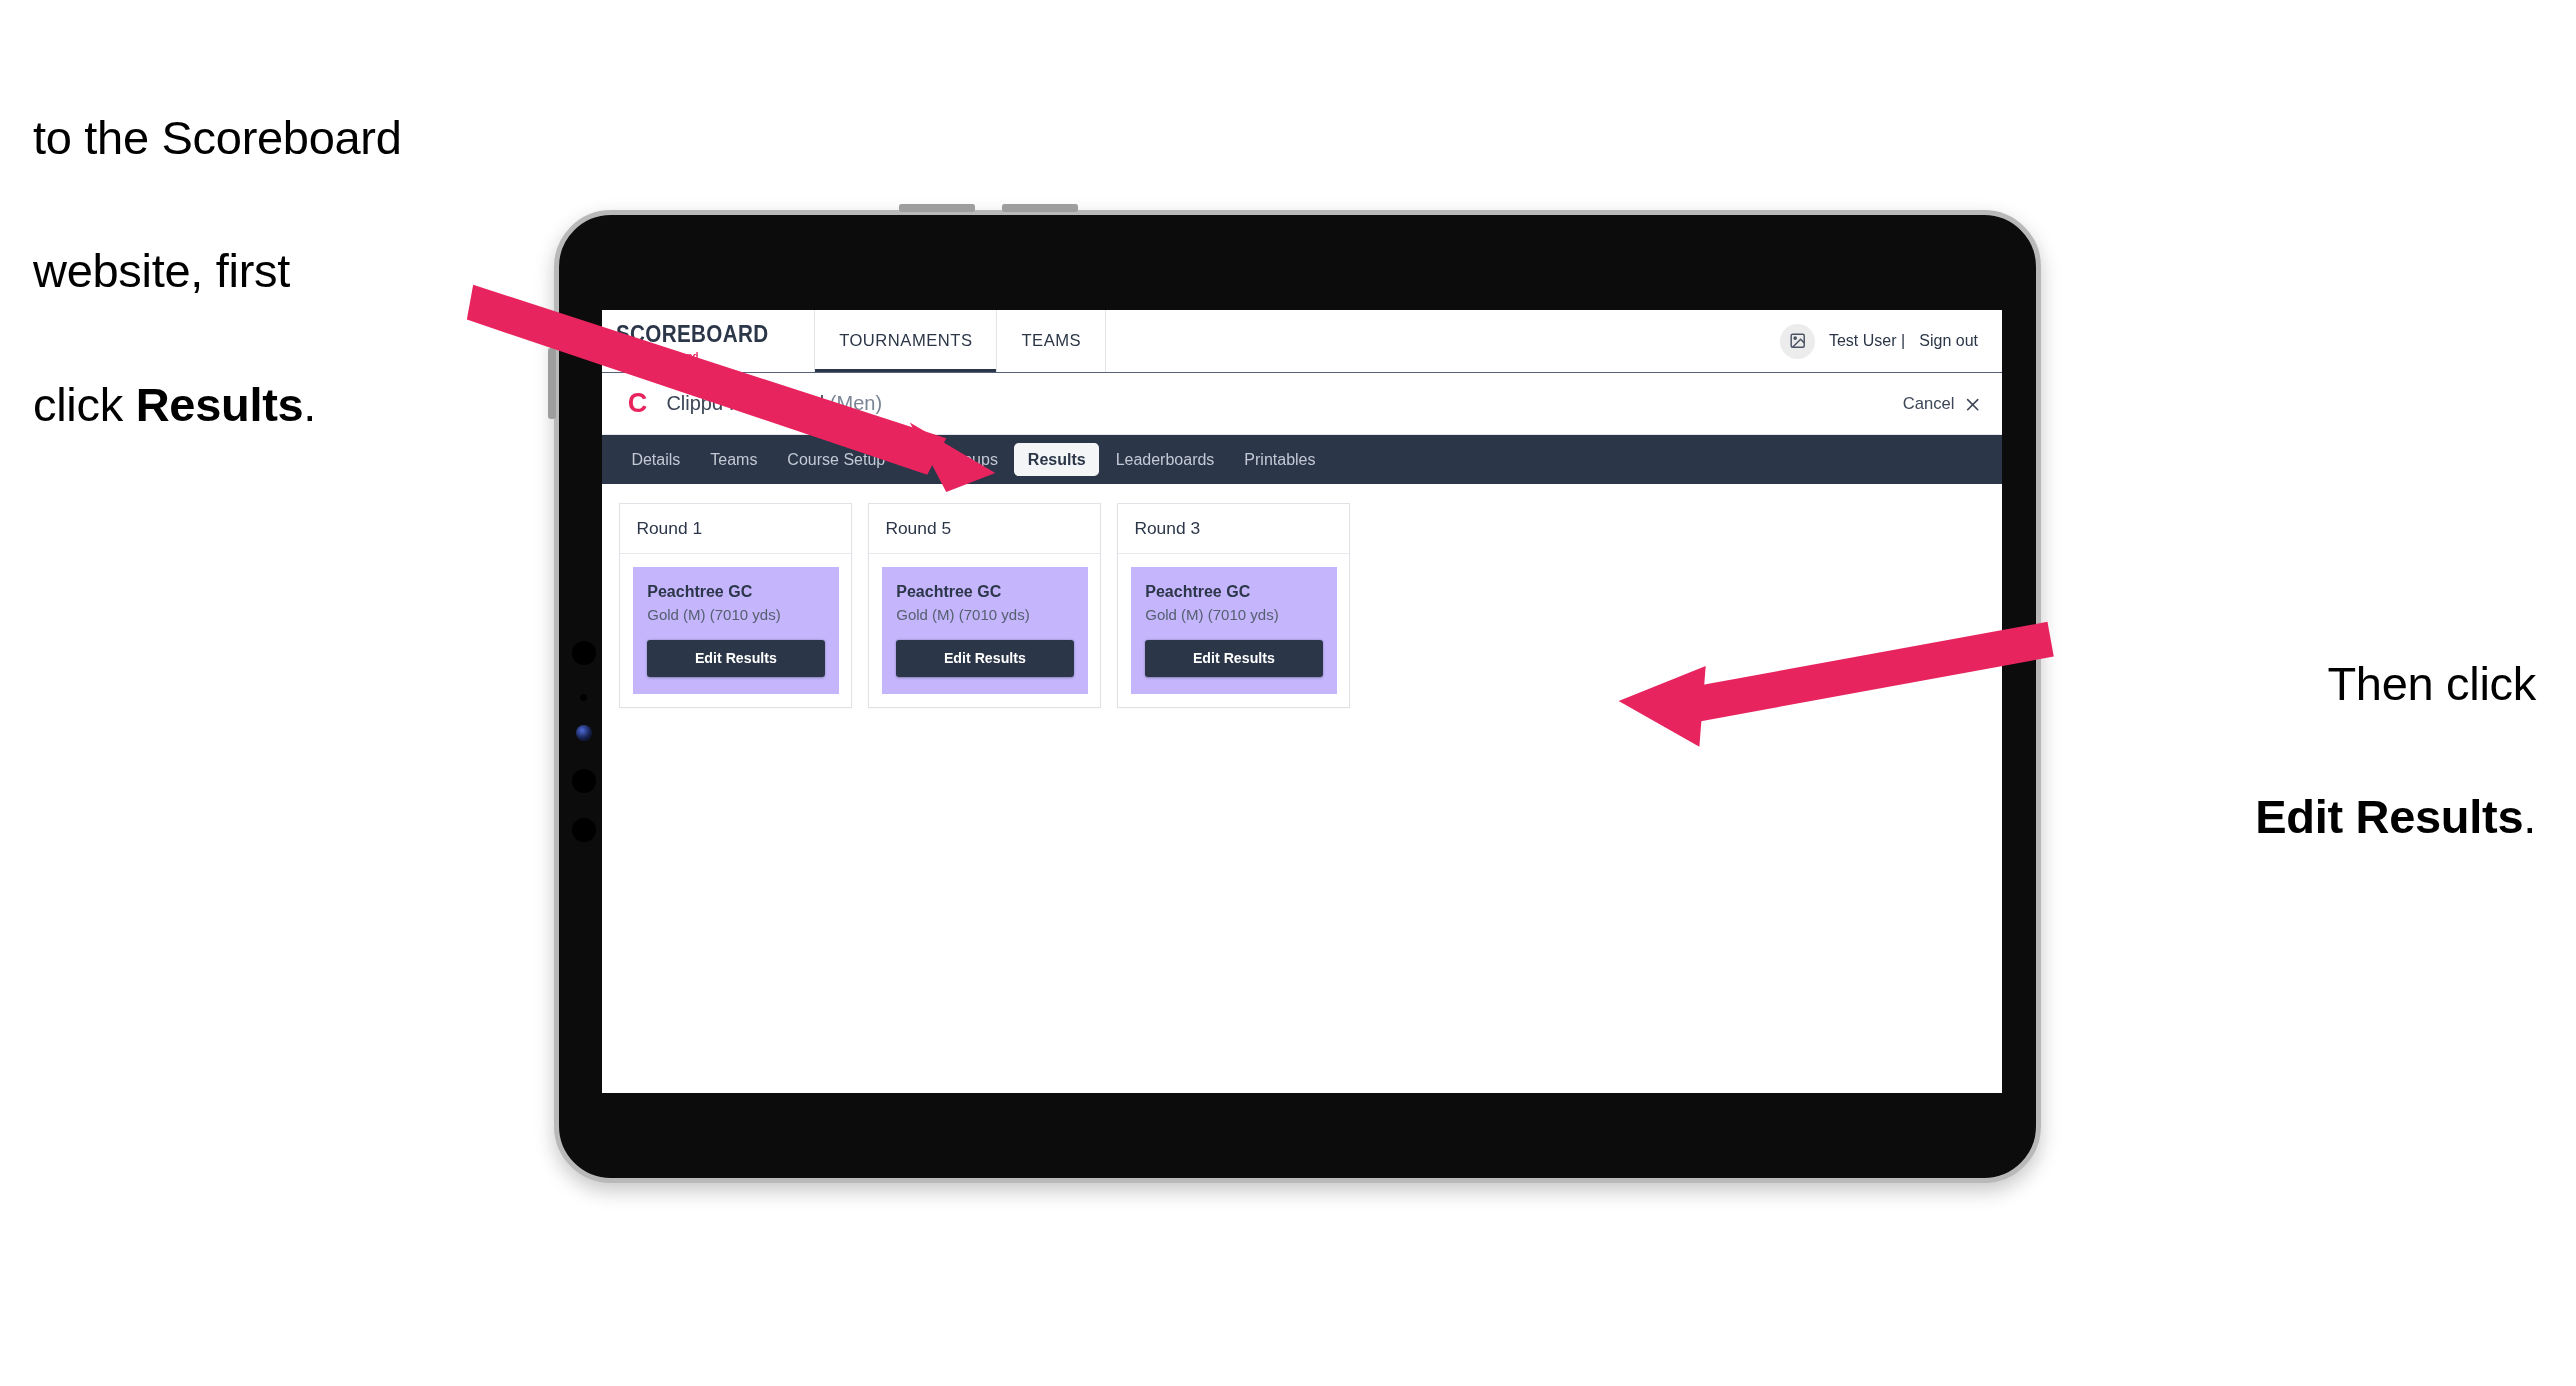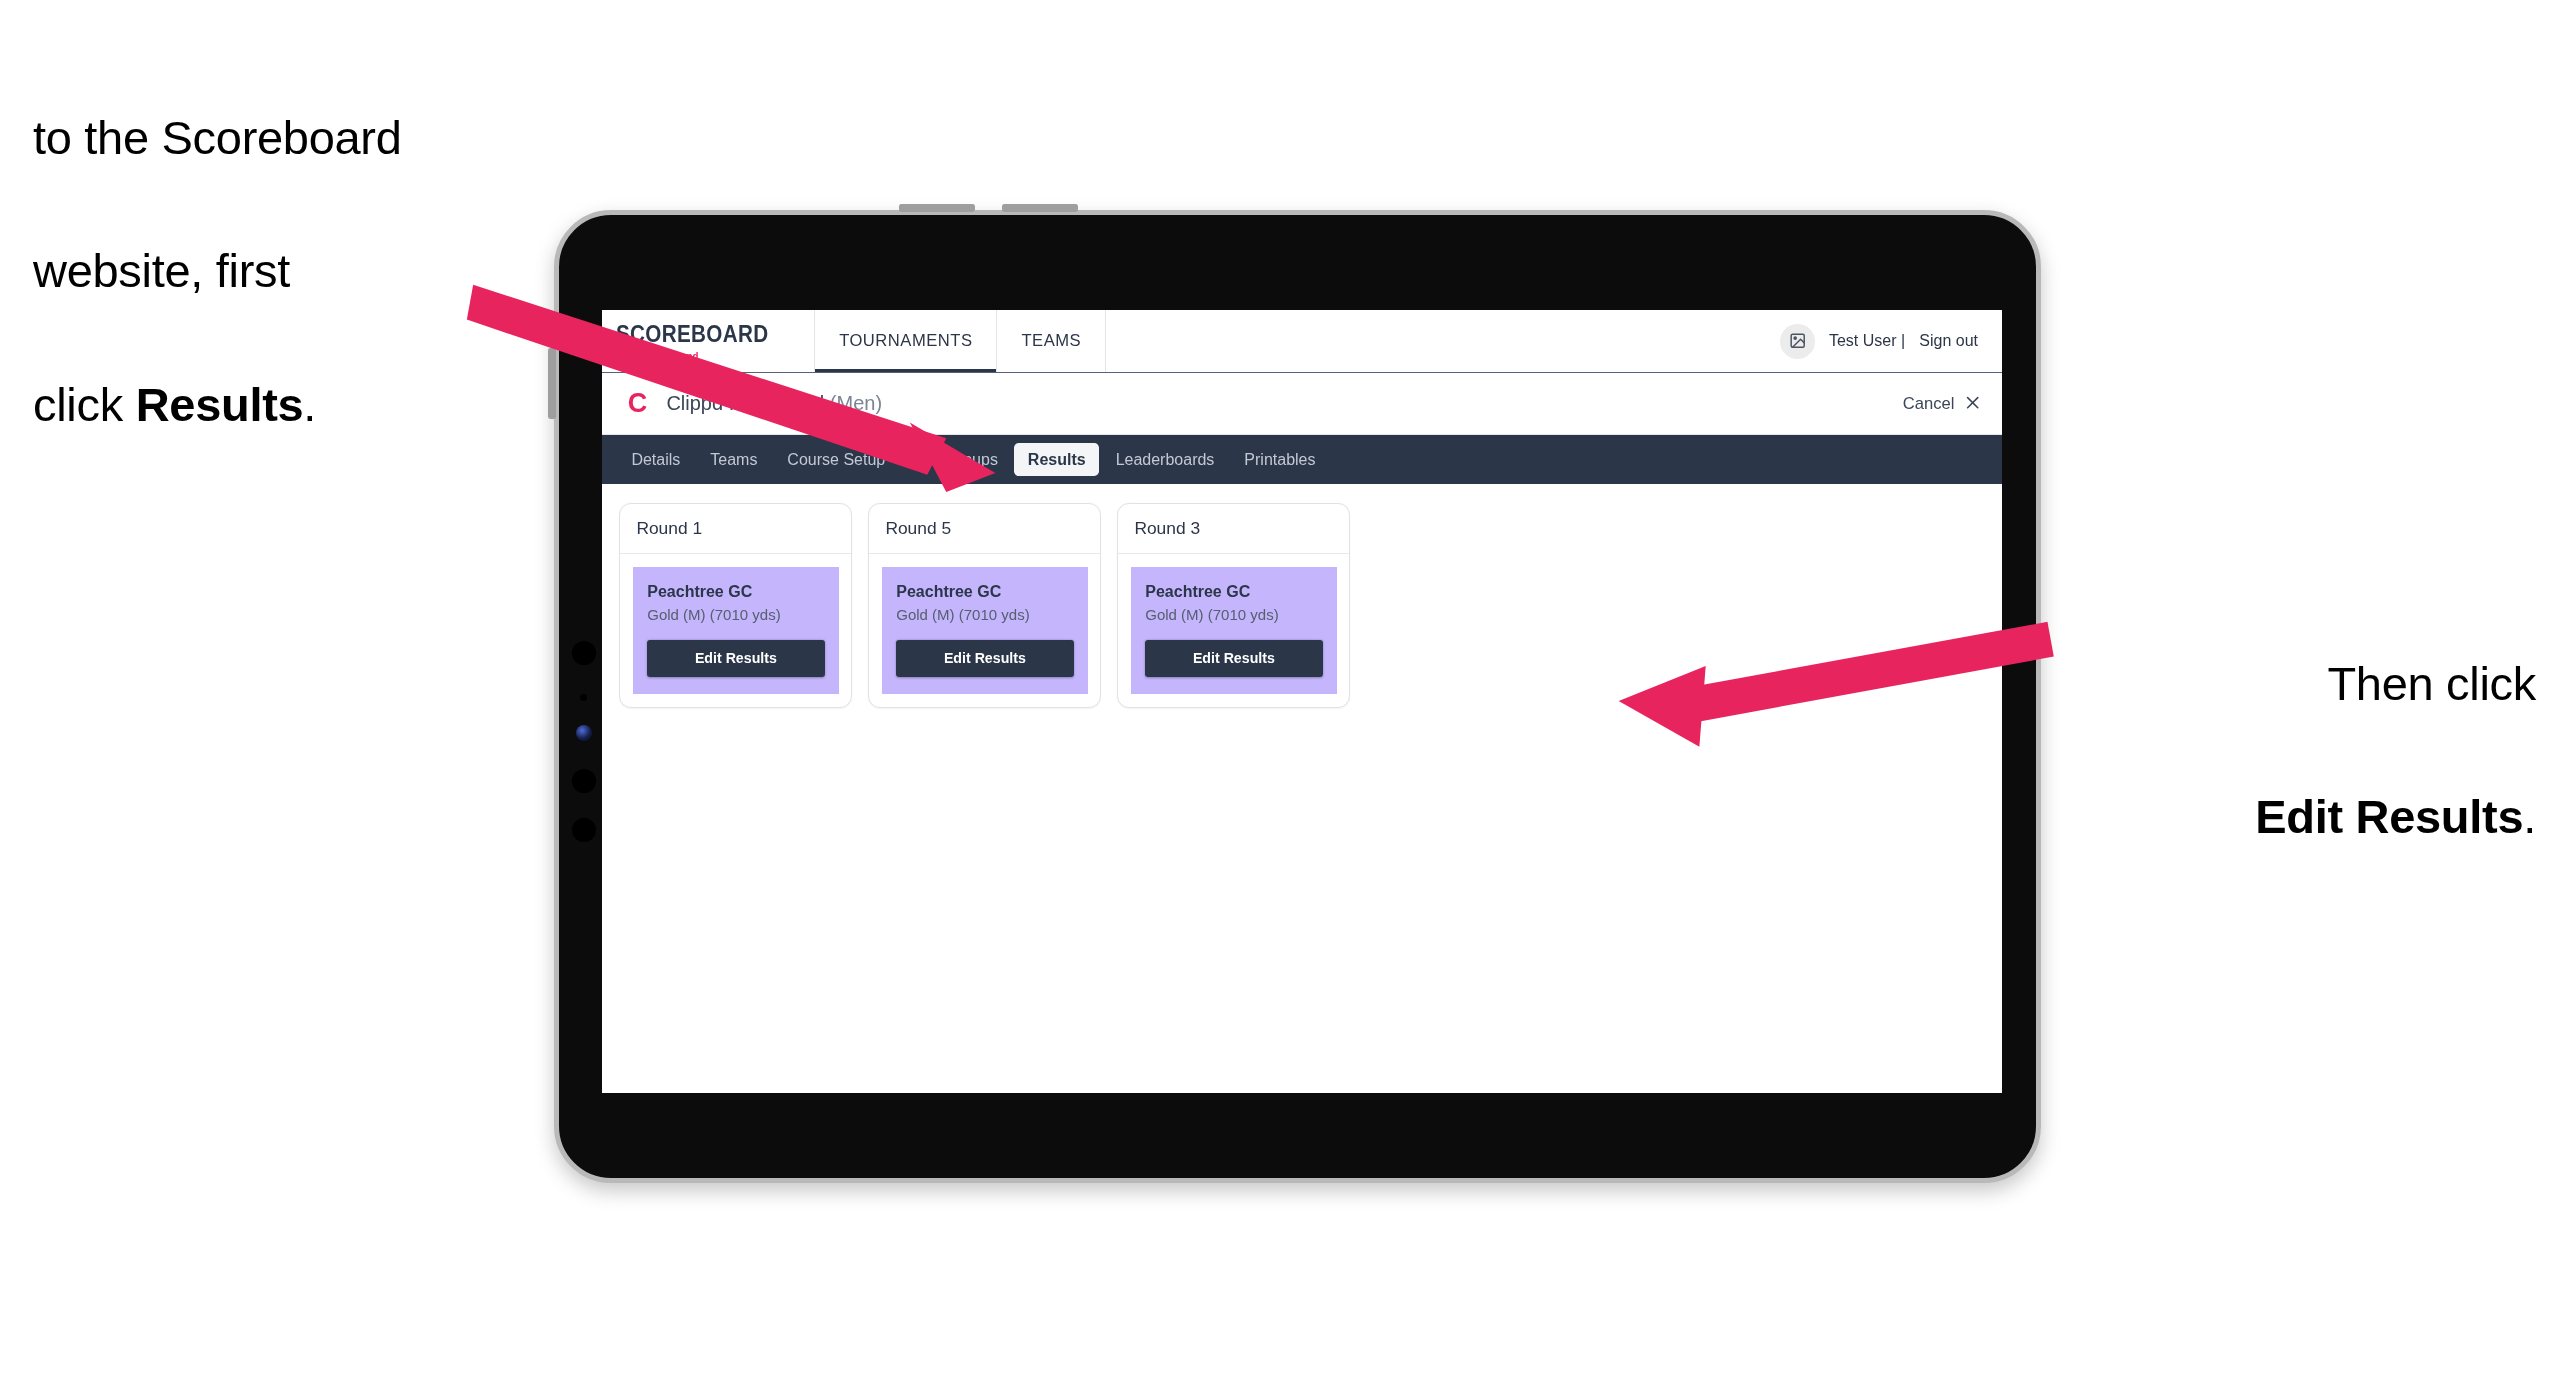--- a/index.html
+++ b/index.html
@@ -113,21 +113,21 @@
     border-bottom: 0.8px solid #e3e5e9;
   }
   #tour-logo {
     font-size: 27px; font-weight: 700; color: #e8245f;
     width: 36px; text-align: center;
   }
   #tour-title { margin-left: 11px; font-size: 20px; color: #3c4656; }
   #tour-title .muted { color: #7b8494; }
   #title-spacer { flex: 1; }
   #cancel-btn {
-    display: flex; align-items: flex-start; gap: 9.5px;
+    display: flex; align-items: flex-end; gap: 9.5px;
     font-size: 16.6px; color: #3c4656; cursor: pointer;
   }
 
   
   #nav-bar {
     display: flex; align-items: center; gap: 3.2px;
     height: 49px; padding: 0 16px;
     background: #2b3648;
   }
   .nav-item {
@@ -136,21 +136,21 @@
   }
   .nav-item.active {
     background: #f4f5f7; color: #2b3648; font-weight: 700;
   }
 
   
   #content { padding: 19px 17.4px; background: #fff; height: calc(100% - 174px); }
   #round-grid { display: flex; gap: 16px; }
   .round-card {
     width: 233px; background: #ffffff;
-    border: 0.8px solid #dfe2e7; border-radius: 12px;
+    border: 0.8px solid #dfe2e7; border-radius: 0;
     box-shadow: 0 0.8px 1.6px rgba(0,0,0,.05);
     overflow: hidden;
   }
   .round-head {
     padding: 14.2px 16px; font-size: 17.4px; color: #2b3648;
     border-bottom: 0.8px solid #e6e8ec;
   }
   .round-body { padding: 12.7px; }
   .course-box { background: #c4b5fd; padding: 16px 14.2px 17.4px; }
   .course-name { font-size: 16px; font-weight: 700; color: #2b3648; }

